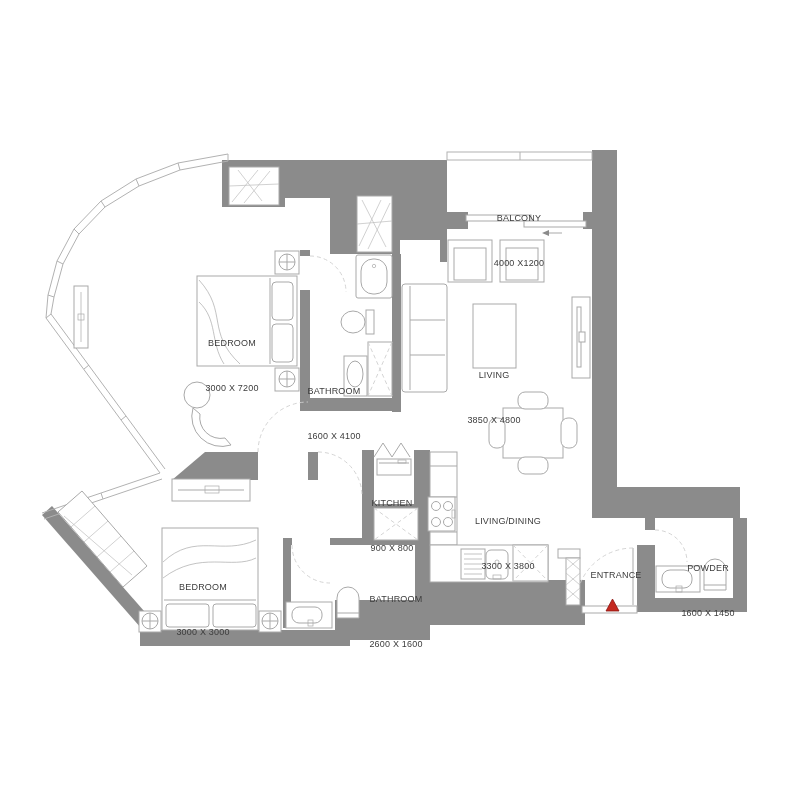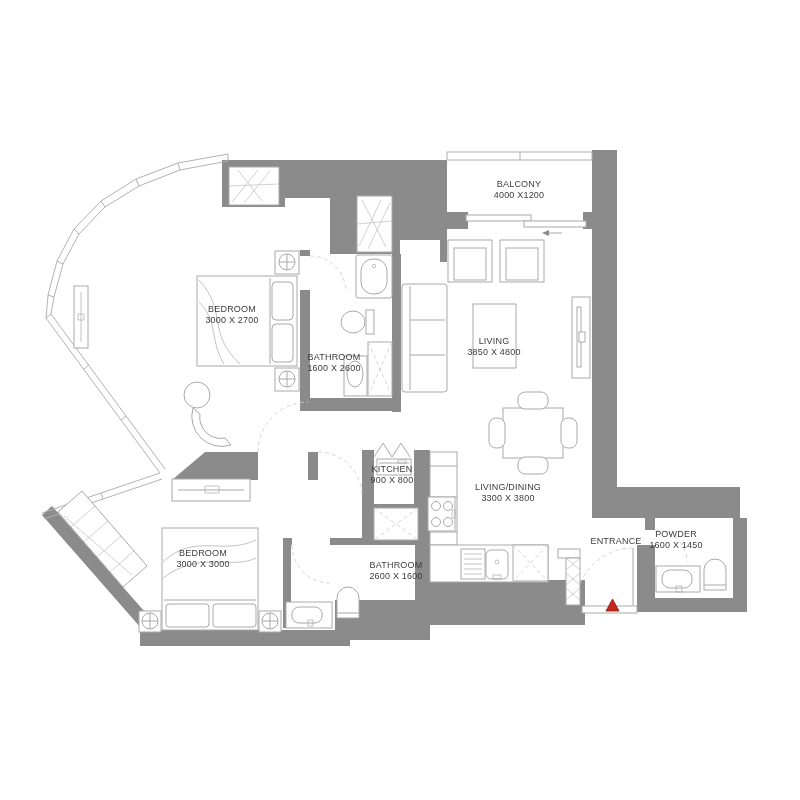--- a/index.html
+++ b/index.html
@@ -10,21 +10,21 @@
   .furn{fill:#ffffff;stroke:var(--furn,#a9a9a9);stroke-width:1;}
   .furn2{fill:none;stroke:var(--furn,#a9a9a9);stroke-width:1;}
   .thin{fill:none;stroke:var(--furn,#a9a9a9);stroke-width:0.7;}
   .glass{fill:none;stroke:#b2b2b2;stroke-width:1;}
   .dash{fill:none;stroke:#cfcfcf;stroke-width:0.9;stroke-dasharray:4 3;}
   .hatch{stroke:#bdbdbd;stroke-width:0.7;}
   .labels{position:absolute;left:0;top:0;width:800px;height:800px;pointer-events:none;}
   .room-label{position:absolute;transform:translateX(-50%);text-align:center;
       font-size:9px;line-height:11px;letter-spacing:0.2px;color:var(--text,#3c3c3c);
       white-space:nowrap;}
-  .room-label span{display:block;}
+  .room-label span{display:block;margin-top:34px;}
 </style>
 </head>
 <body>
 
 <div class="stage">
 <svg width="800" height="800" viewBox="0 0 800 800">
 
   <g>
     <rect class="wall" x="222" y="160" width="63" height="47"></rect>
     <path class="wall" d="M283,160 L447,160 L447,240 L400,240 L400,254 L330,254 L330,198 L283,198 Z"></path>
@@ -314,25 +314,25 @@
   </g>
 </svg>
 
 <div class="labels">
   <div class="room-label" style="left:519px;top:179px">
     <span>BALCONY</span>
         <span>4000 X1200</span>
   </div>
   <div class="room-label" style="left:232px;top:304px">
     <span>BEDROOM</span>
-        <span>3000 X 2700</span>
+        <span>3000 X 7200</span>
   </div>
   <div class="room-label" style="left:334px;top:352px">
     <span>BATHROOM</span>
-        <span>1600 X 2600</span>
+        <span>1600 X 4100</span>
   </div>
   <div class="room-label" style="left:494px;top:336px">
     <span>LIVING</span>
         <span>3850 X 4800</span>
   </div>
   <div class="room-label" style="left:508px;top:482px">
     <span>LIVING/DINING</span>
         <span>3300 X 3800</span>
   </div>
   <div class="room-label" style="left:392px;top:464px">
@@ -344,18 +344,18 @@
         <span>3000 X 3000</span>
   </div>
   <div class="room-label" style="left:396px;top:560px">
     <span>BATHROOM</span>
         <span>2600 X 1600</span>
   </div>
   <div class="room-label" style="left:616px;top:536px">
     <span>ENTRANCE</span>
         <span></span>
   </div>
-  <div class="room-label" style="left:676px;top:529px">
+  <div class="room-label" style="left:708px;top:529px">
     <span>POWDER</span>
         <span>1600 X 1450</span>
   </div>
 </div>
 </div>
 
 </body></html>

